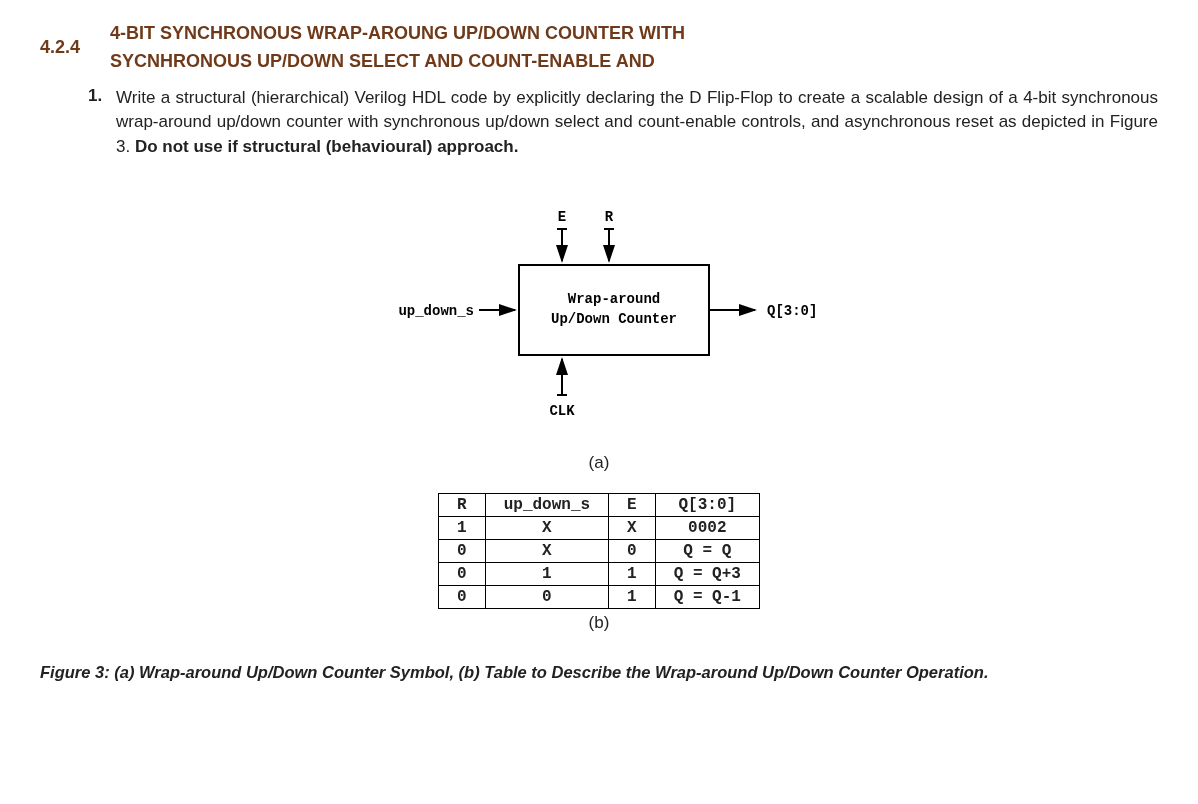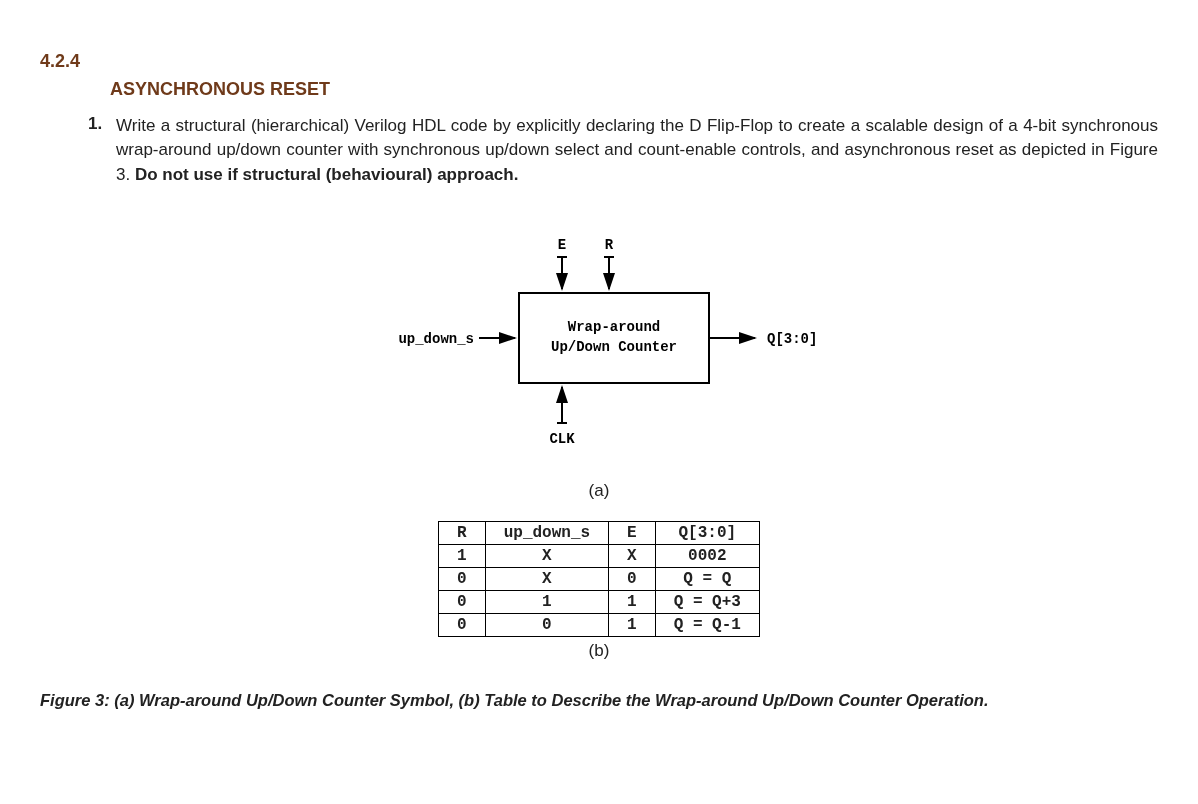--- a/index.html
+++ b/index.html
@@ -92,23 +92,22 @@
     font-size: 16.5px;
     line-height: 1.45;
   }
 </style>
 </head>
 <body>
 
 <div class="sec-header">
   <div class="sec-num">4.2.4</div>
   <div class="sec-title">
-    <br>
-    <br>
-    <span>ASYNCHRONOUS RESET</span>
+    <span>4-BIT SYNCHRONOUS WRAP-AROUNG UP/DOWN COUNTER WITH</span><br>
+    <span>SYCNHRONOUS UP/DOWN SELECT AND COUNT-ENABLE AND</span><br>
   </div>
 </div>
 
 <div class="item-row">
   <div class="item-num">1.</div>
   <div class="item-body">
     <span>Write a structural (hierarchical) Verilog HDL code by explicitly declaring the D Flip-Flop to create a scalable design of a 4-bit synchronous wrap-around up/down counter with synchronous up/down select and count-enable controls, and asynchronous reset as depicted in Figure 3. </span><span class="bold">Do not use if structural (behavioural) approach.</span>
   </div>
 </div>
 

